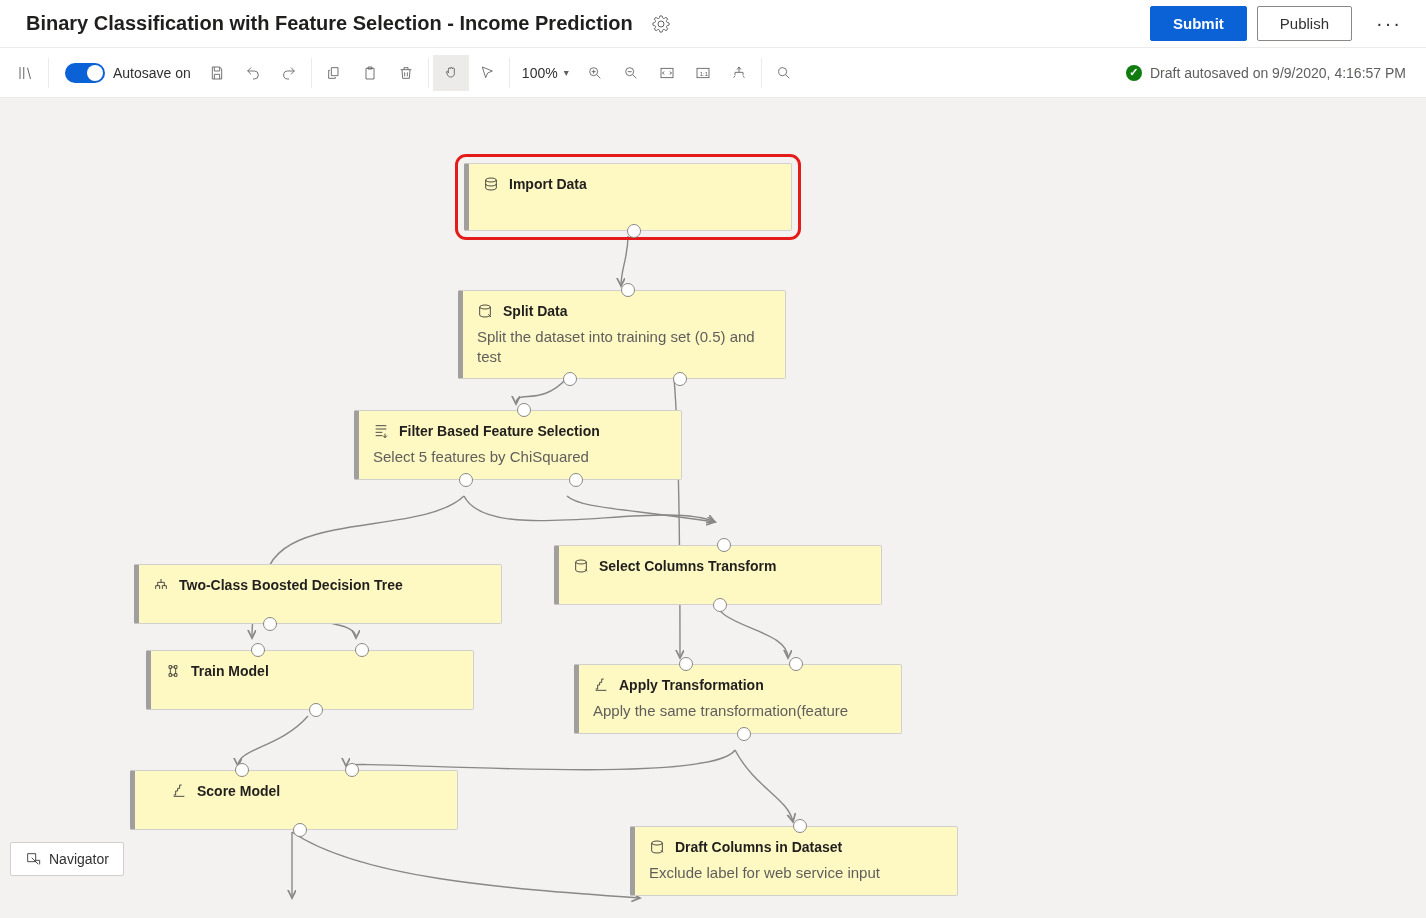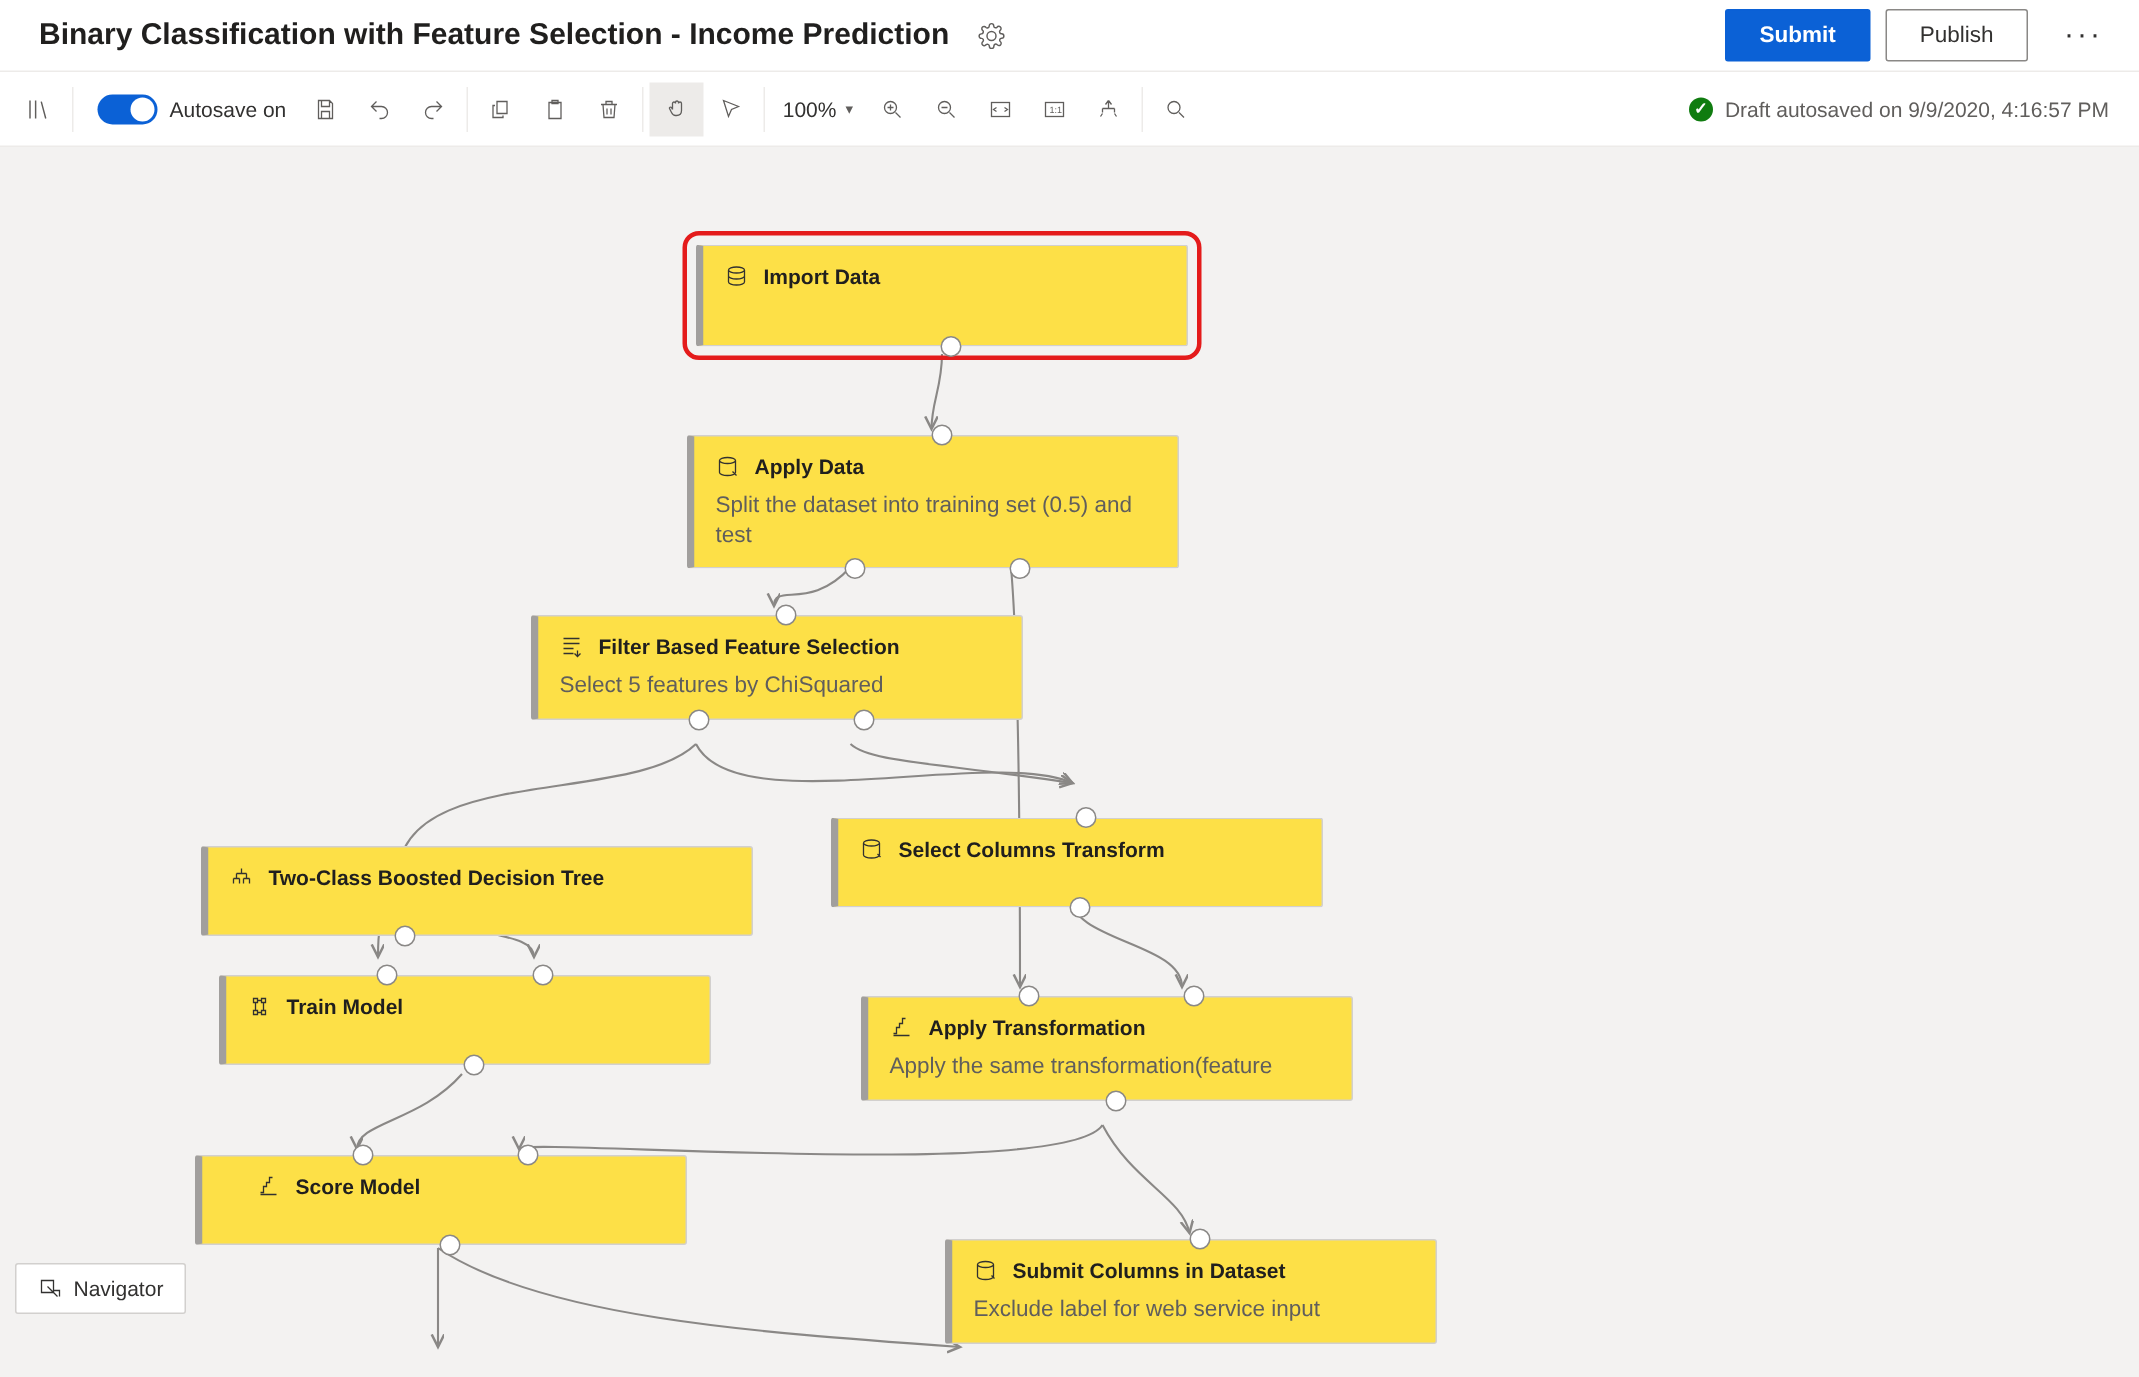--- a/index.html
+++ b/index.html
@@ -94,21 +94,21 @@
   .status-check { width:16px; height:16px; border-radius:50%; background:#107c10; display:flex; align-items:center;justify-content:center; color:#fff; font-size:11px; font-weight:bold;}
   
   
   .canvas {
     position: absolute;
     top: 108px; left: 0; right: 0; bottom: 0;
     background: #f3f2f1;
   }
   .node {
     position: absolute;
-    background: #fde047;
+    background: #fef9c3;
     border: 1px solid #d2d0ce;
     border-left: 5px solid #a19f9d;
     border-radius: 2px;
     padding: 12px 16px 12px 14px;
     font-size: 14px;
   }
   .node-head { display:flex; align-items:center; gap:10px; font-weight:600; color:#201f1e;}
   .node-desc { color:#605e5c; margin-top:8px; font-size:15px; line-height:1.3;}
   .node-icon { width:16px; height:16px; flex-shrink:0;}
   .highlighted { outline: 3px solid #e41b1b; outline-offset: 6px;}
@@ -293,21 +293,21 @@
     </div>
     <div class="port" style="left:158px; bottom:-8px;"></div>
   </div>
 
   <div class="node" style="left:458px; top:182px; width:328px;">
     <div class="port" style="left:158px; top:-8px;"></div>
     <div class="node-head">
       <svg class="node-icon" viewBox="0 0 24 24">
           <path class="ic-dark" d="M4 6c0-1.5 3.5-3 8-3s8 1.5 8 3-3.5 3-8 3-8-1.5-8-3z M4 6v12c0 1.5 3.5 3 8 3s8-1.5 8-3V6 M17 17l4 4"></path>
         </svg>
-      <span>Apply Data</span>
+      <span>Split Data</span>
     </div>
     <div class="node-desc">Split the dataset into training set (0.5) and test</div>
     <div class="port" style="left:100px; bottom:-8px;"></div>
     <div class="port" style="left:210px; bottom:-8px;"></div>
   </div>
 
   <div class="node" style="left:354px; top:302px; width:328px;">
     <div class="port" style="left:158px; top:-8px;"></div>
     <div class="node-head">
       <svg class="node-icon" viewBox="0 0 24 24">
@@ -377,21 +377,21 @@
     </div>
     <div class="port" style="left:158px; bottom:-8px;"></div>
   </div>
 
   <div class="node" style="left:630px; top:718px; width:328px;">
     <div class="port" style="left:158px; top:-8px;"></div>
     <div class="node-head">
       <svg class="node-icon" viewBox="0 0 24 24">
           <path class="ic-dark" d="M4 6c0-1.5 3.5-3 8-3s8 1.5 8 3-3.5 3-8 3-8-1.5-8-3z M4 6v12c0 1.5 3.5 3 8 3s8-1.5 8-3V6 M18 17l3 3"></path>
         </svg>
-      <span>Submit Columns in Dataset</span>
+      <span>Draft Columns in Dataset</span>
     </div>
     <div class="node-desc">Exclude label for web service input</div>
   </div>
 
 </div>
 
 <div class="navigator-btn">
   <svg width="16" height="16" viewBox="0 0 24 24">
       <path class="ic-dark" d="M4 4h12v12H4z M10 10l10 10 M16 14h6v6"></path>
     </svg>

